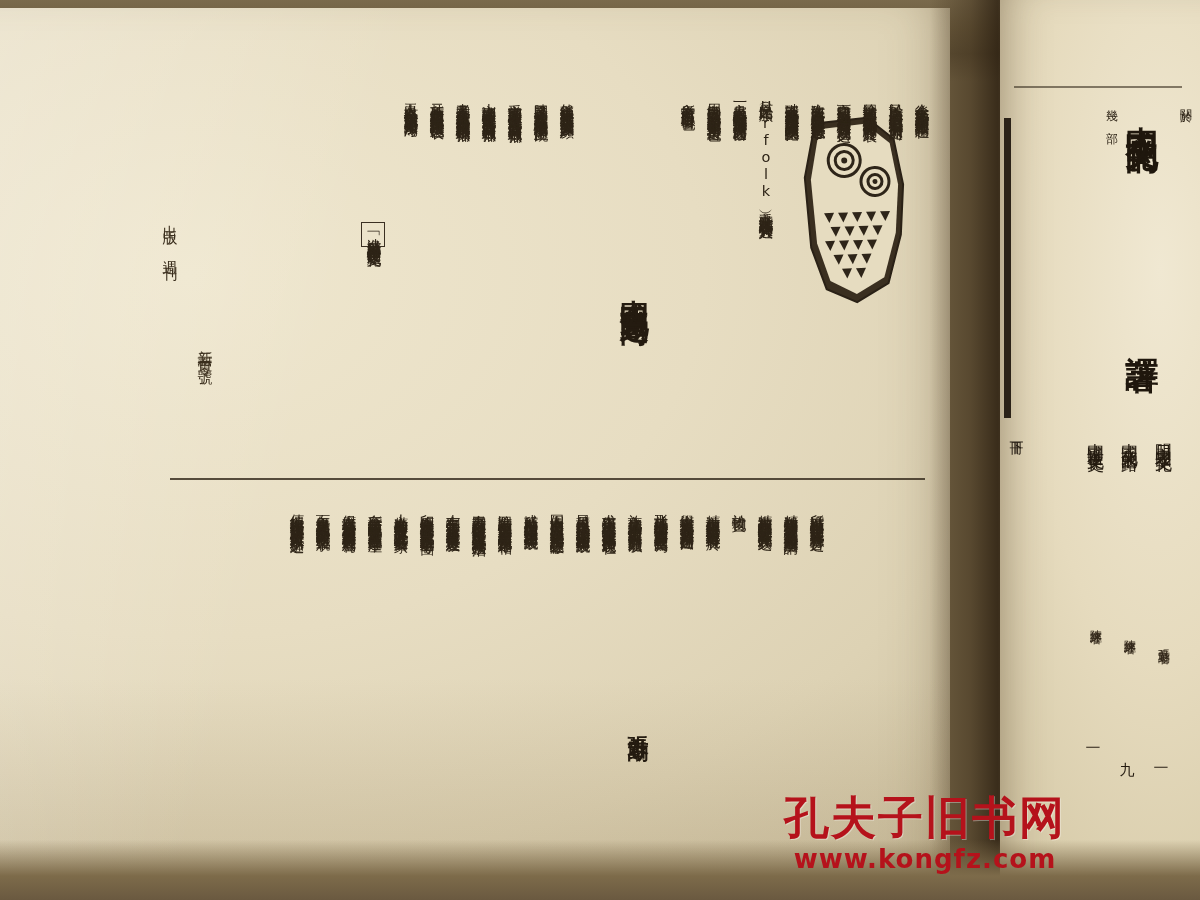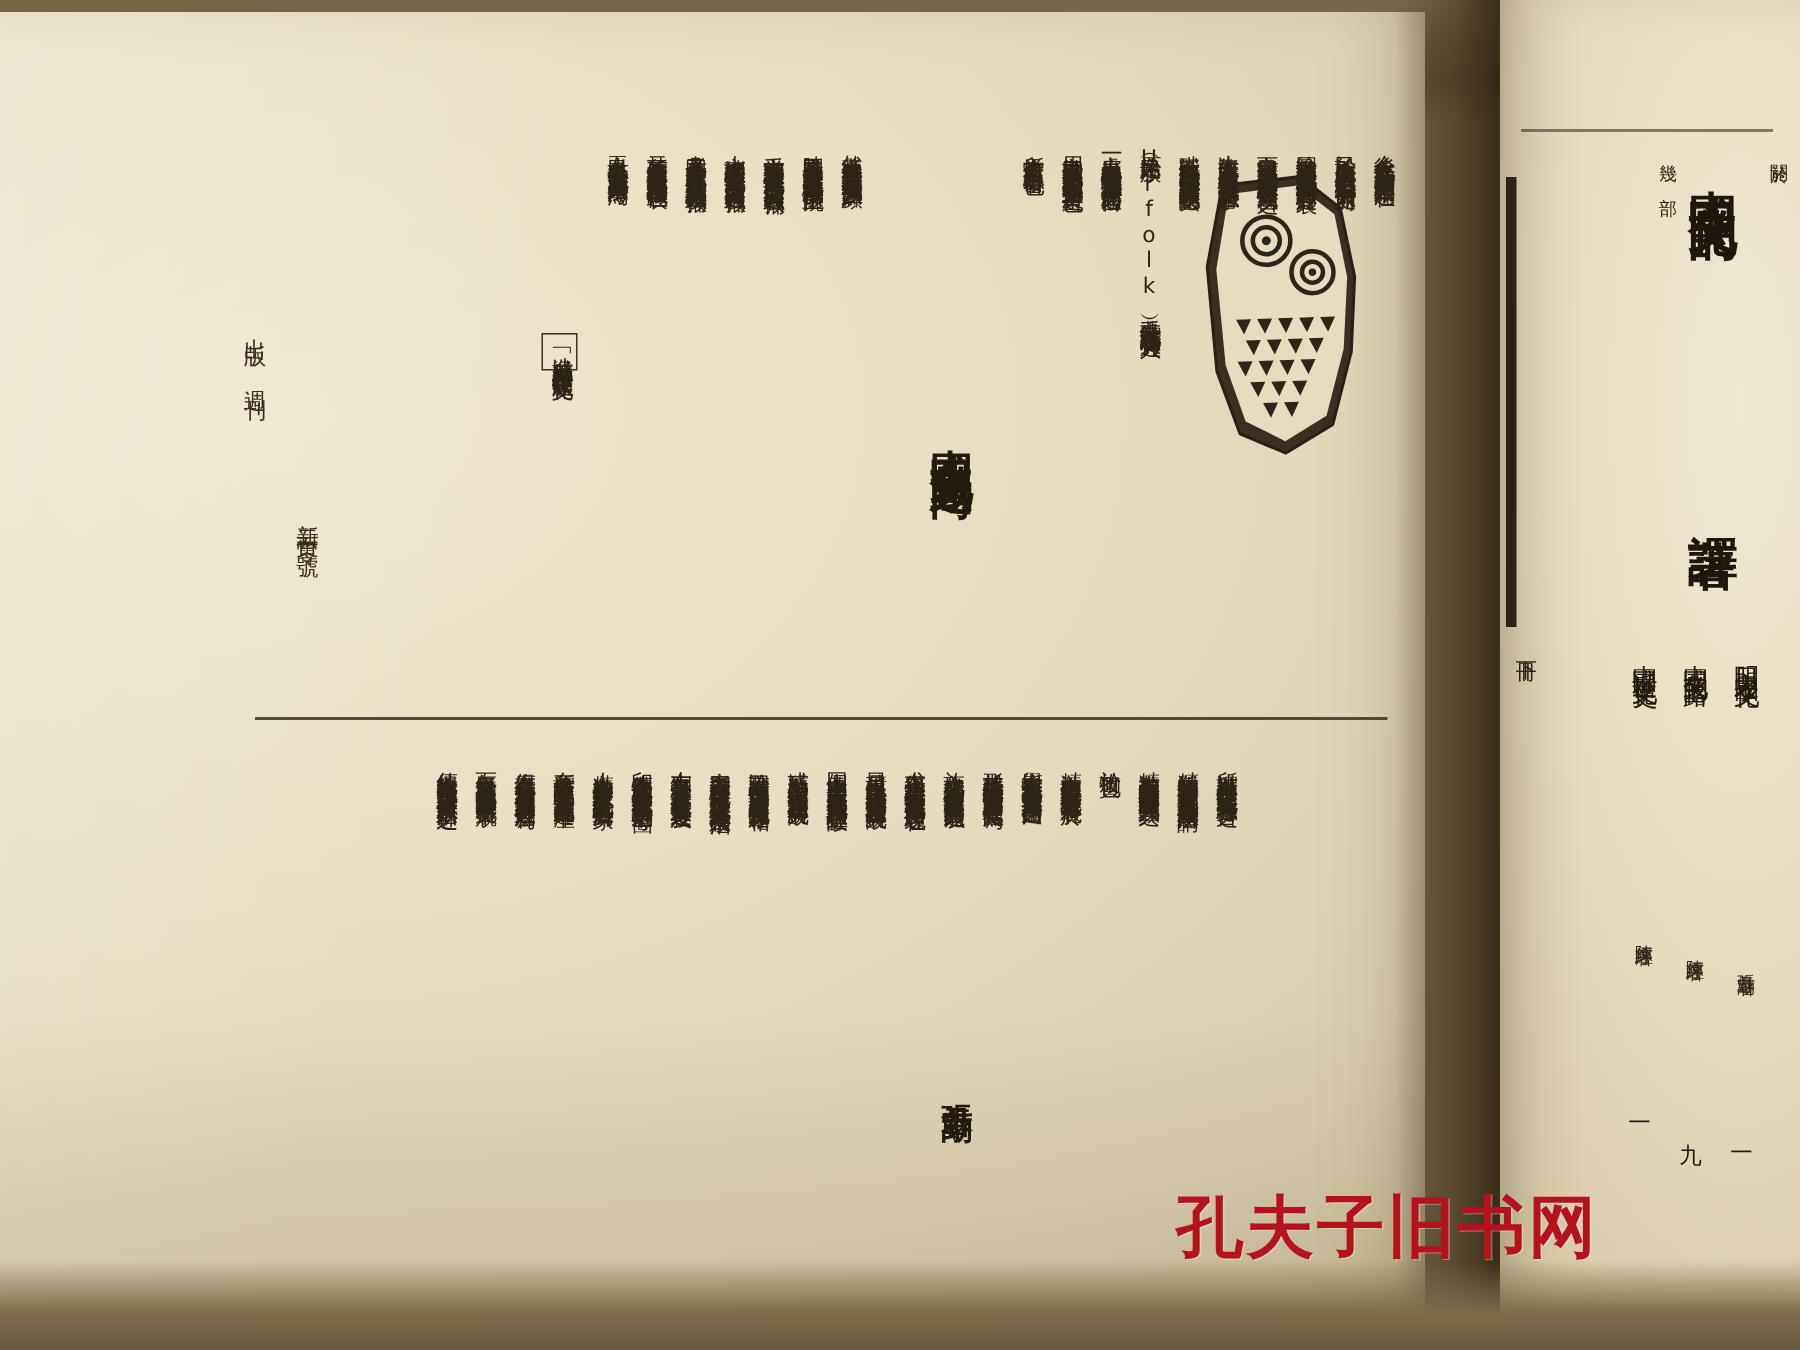--- a/index.html
+++ b/index.html
@@ -283,15 +283,16 @@
     <div class="v rp-page" style="right:30px;top:760px;">一</div>
   </div>
 
   <div class="rp-bar"></div>
   <div class="v rp-mark">下冊</div>
 
   <div class="desk-bottom"></div>
 
   <div class="wm">
     <div class="wm-main">孔夫子旧书网</div>
+    <div class="wm-sub">www.kongfz.com</div>
   </div>
 
 </div>
 
 </body></html>

